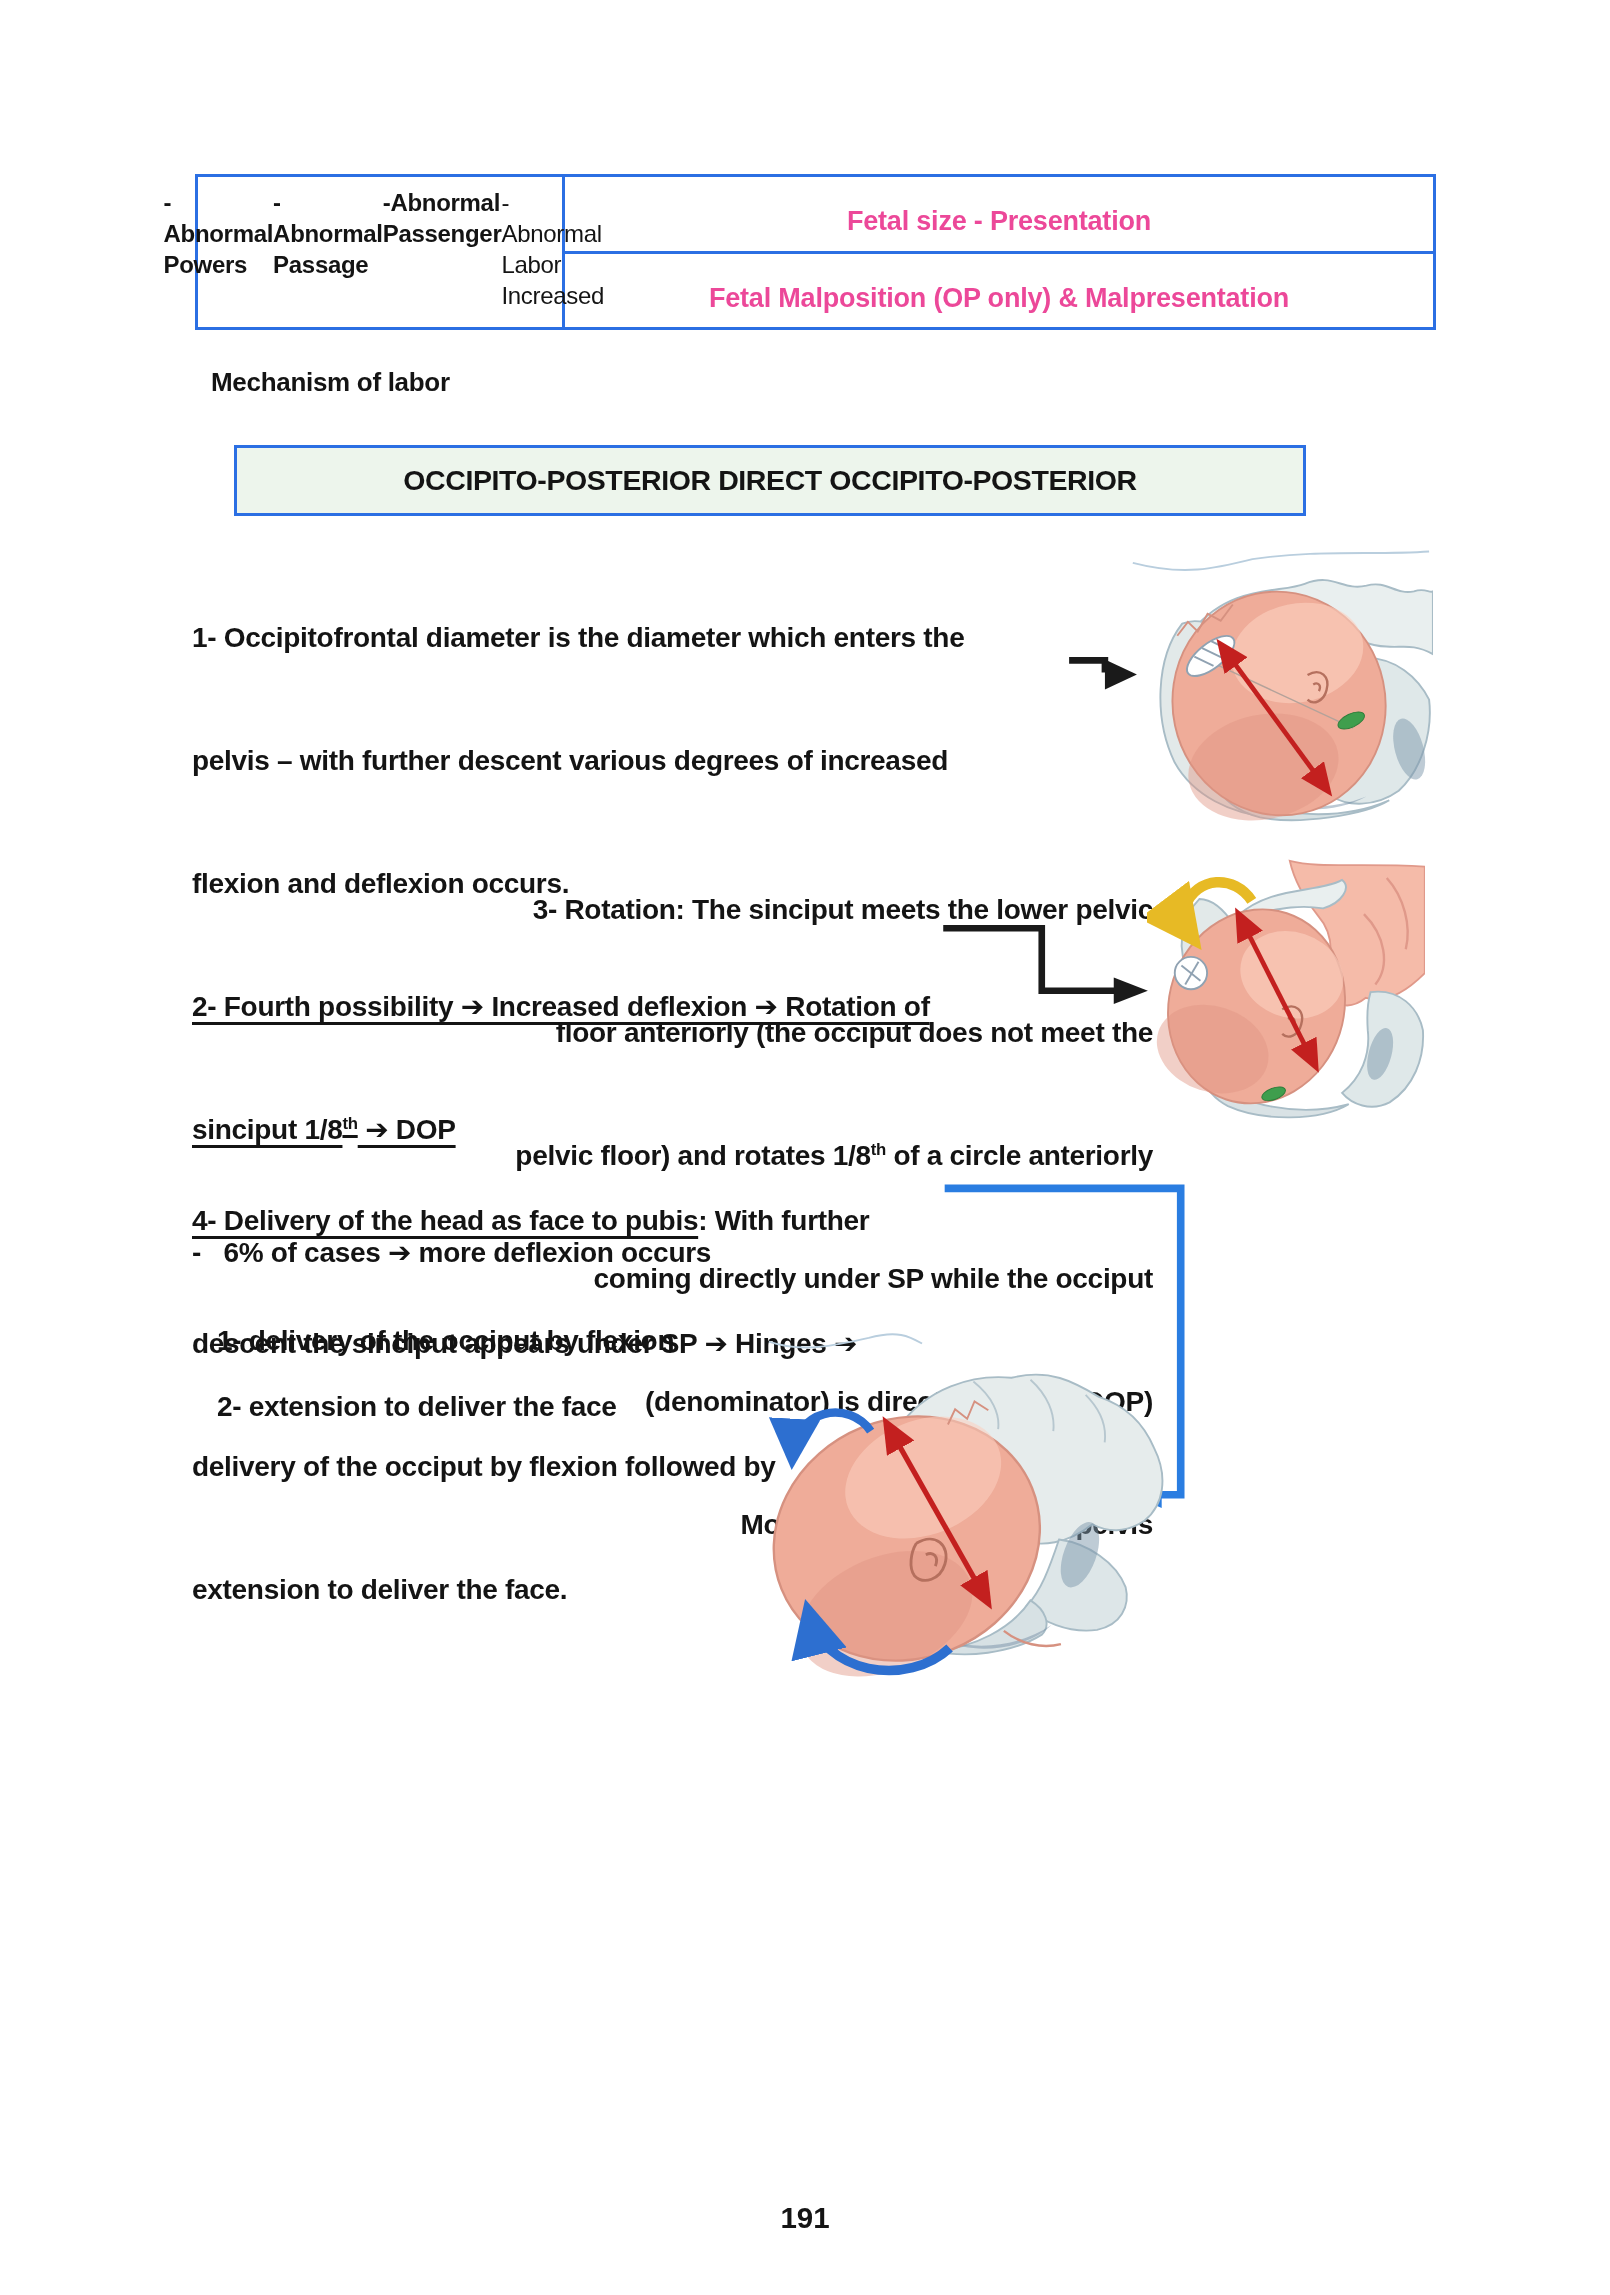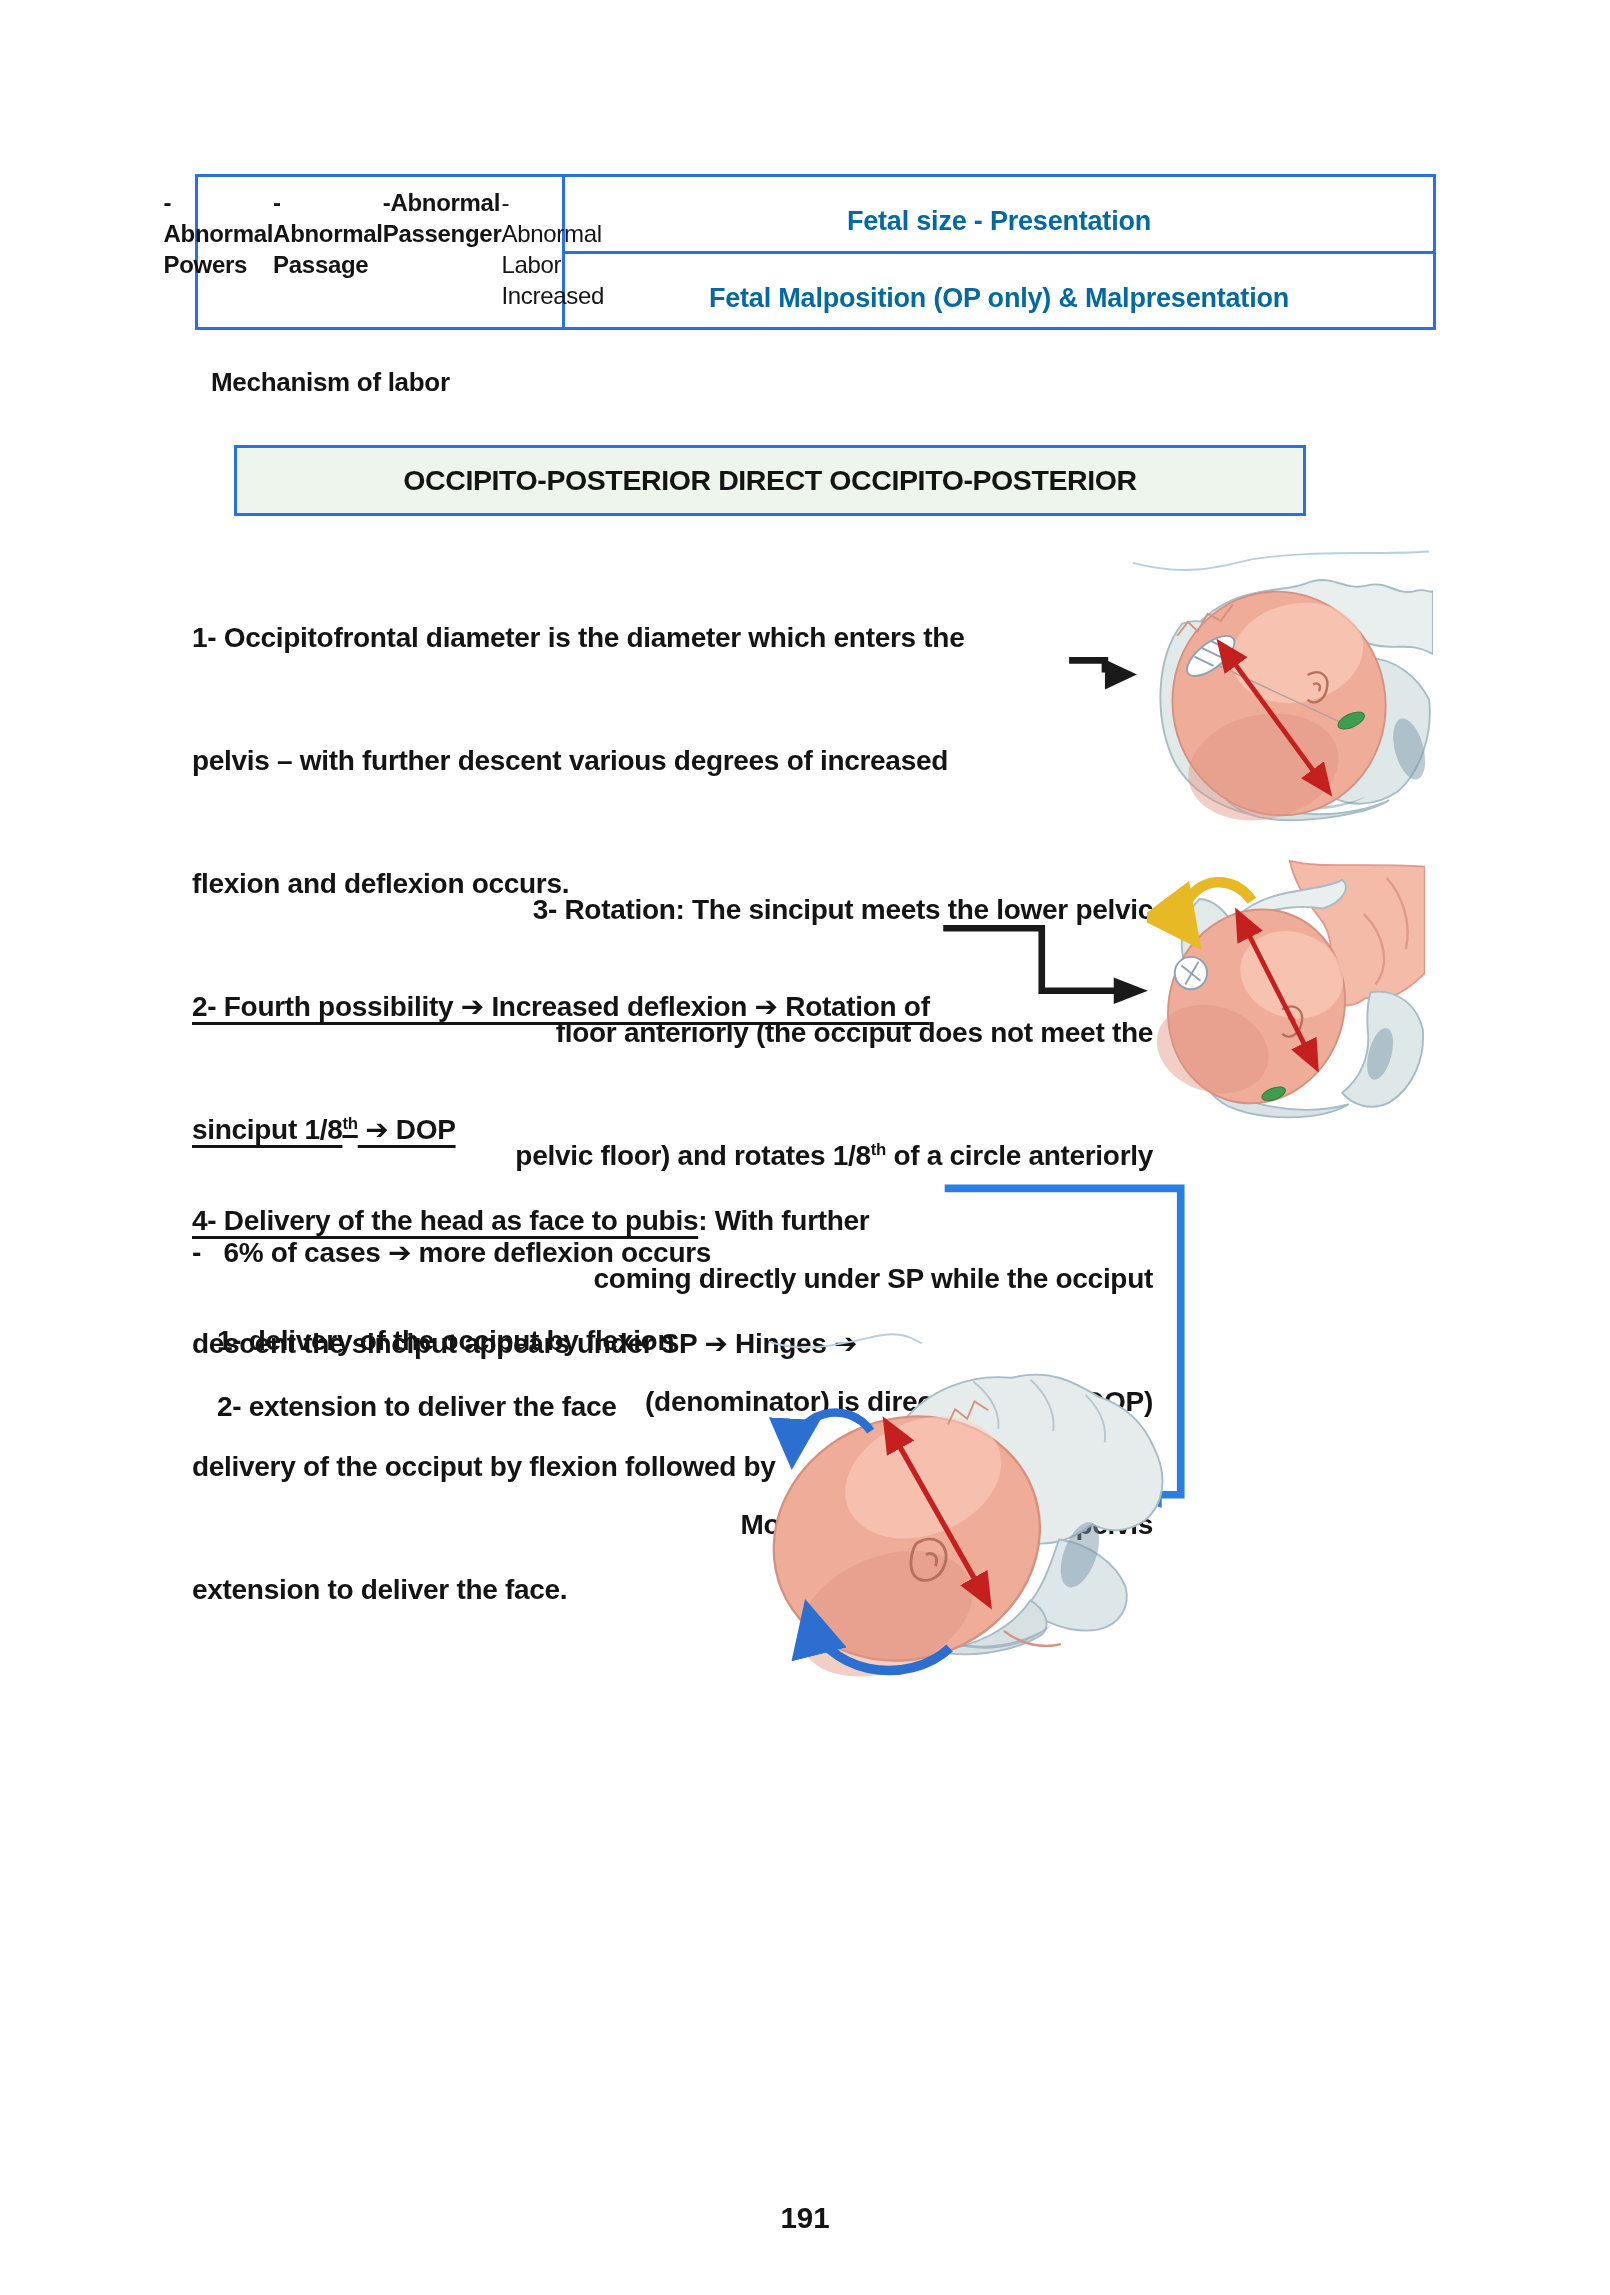--- a/index.html
+++ b/index.html
@@ -15,21 +15,21 @@
   }
   .hdr-left {
     width:367px; border-right:3.8px solid #2b6fe3;
     padding:9.5px 5.7px 5.7px 13.3px; display:flex; justify-content:center;
   }
   .hdr-left div { font-size:24px; line-height:31px; font-weight:bold; letter-spacing:-0.3px; }
   .hdr-left div:last-child { font-weight:normal; }
   .hdr-right { flex:1; display:flex; flex-direction:column; }
   .hdr-cell {
     flex:1; display:flex; align-items:center; justify-content:center;
-    color:#0369a1; font-weight:bold; font-size:27px; letter-spacing:-0.2px;margin-top:16px;
+    color:#ec4899; font-weight:bold; font-size:27px; letter-spacing:-0.2px;margin-top:16px;
   }
   .hdr-cell.top { border-bottom:3.8px solid #2b6fe3; }
   
   .mech-heading {
     position:absolute; left:211px; top:367px;
     font-size:26px; font-weight:bold; letter-spacing:-0.3px;
   }
   .title-box {
     position:absolute; left:234px; top:445px; width:1072px; height:71px;
     background:#edf5ec; border:3.8px solid #2b6fe3;

